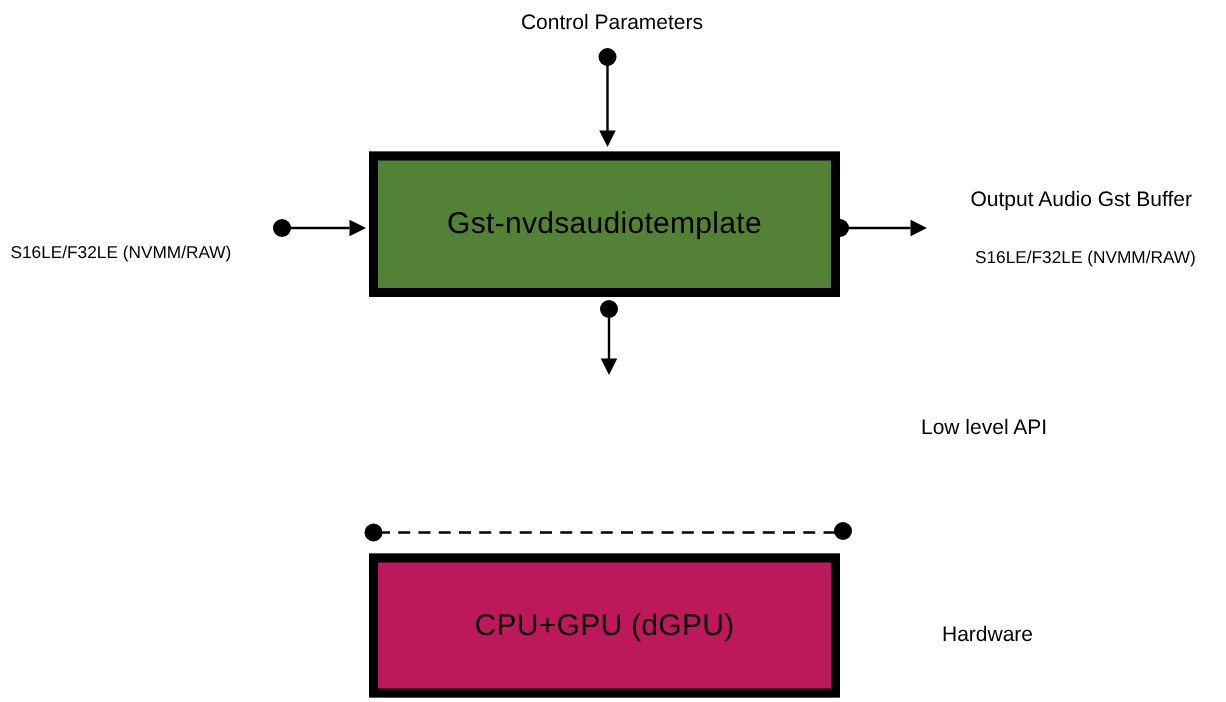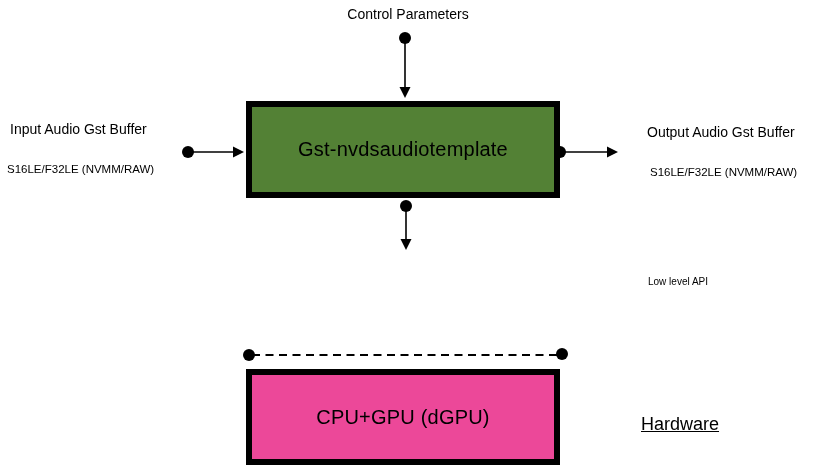--- a/index.html
+++ b/index.html
@@ -25,51 +25,50 @@
   .box-main   { top: 101px; height: 97px; }
   .box-custom { top: 253px; height: 66px; }
   .box-hw     { top: 369px; height: 96px; }
   .box-label  { font-size: 20px; letter-spacing: 0.2px; }
   .lbl { position: absolute; white-space: nowrap; }
   .lbl-control      { top: 6px;   left: 408px; transform: translateX(-50%); font-size: 14px; }
   .lbl-input-title  { top: 121px; left: 10px;  font-size: 14px; }
   .lbl-input-sub    { top: 163px; left: 7px;   font-size: 11.5px; }
   .lbl-output-title { top: 124px; left: 647px; font-size: 14px; }
   .lbl-output-sub   { top: 166px; left: 650px; font-size: 11.5px; }
-  .lbl-api          { top: 276px; left: 648px; font-size: 10px; }
-  .lbl-hw           { top: 414px; left: 641px; font-size: 18px; text-decoration: underline; }
+  .lbl-api          { top: 276px; left: 614px; font-size: 14px; }
+  .lbl-hw           { top: 414px; left: 628px; font-size: 14px; }
   svg.connectors {
     position: absolute;
     left: 0; top: 0;
     width: 817px; height: 468px;
     pointer-events: none;
   }
 </style>
 </head>
 <body>
 
 <div class="canvas">
 
   <div class="lbl lbl-control">Control Parameters</div>
 
-  <div class="lbl lbl-input-title">Input Audio Gst Buffer</div>
   <div class="lbl lbl-input-sub">S16LE/F32LE (NVMM/RAW)</div>
 
   <div class="lbl lbl-output-title">Output Audio Gst Buffer</div>
   <div class="lbl lbl-output-sub">S16LE/F32LE (NVMM/RAW)</div>
 
   <div class="lbl lbl-api">Low level API</div>
   <div class="lbl lbl-hw">Hardware</div>
 
   <div class="box box-main" style="background: rgb(83, 129, 53);">
     <span class="box-label">Gst-nvdsaudiotemplate</span>
   </div>
 
 
-  <div class="box box-hw" style="background: #ec4899;">
+  <div class="box box-hw" style="background: #be185d;">
     <span class="box-label">CPU+GPU (dGPU)</span>
   </div>
 
   <svg class="connectors" viewBox="0 0 817 468" xmlns="http://www.w3.org/2000/svg">
 
     <g>
       <circle cx="405" cy="38" r="6" fill="#000"></circle>
       <line x1="405" y1="43" x2="405" y2="88" stroke="#000" stroke-width="1.6"></line>
       <polygon points="399.5,87 410.5,87 405,98" fill="#000"></polygon>
     </g>

